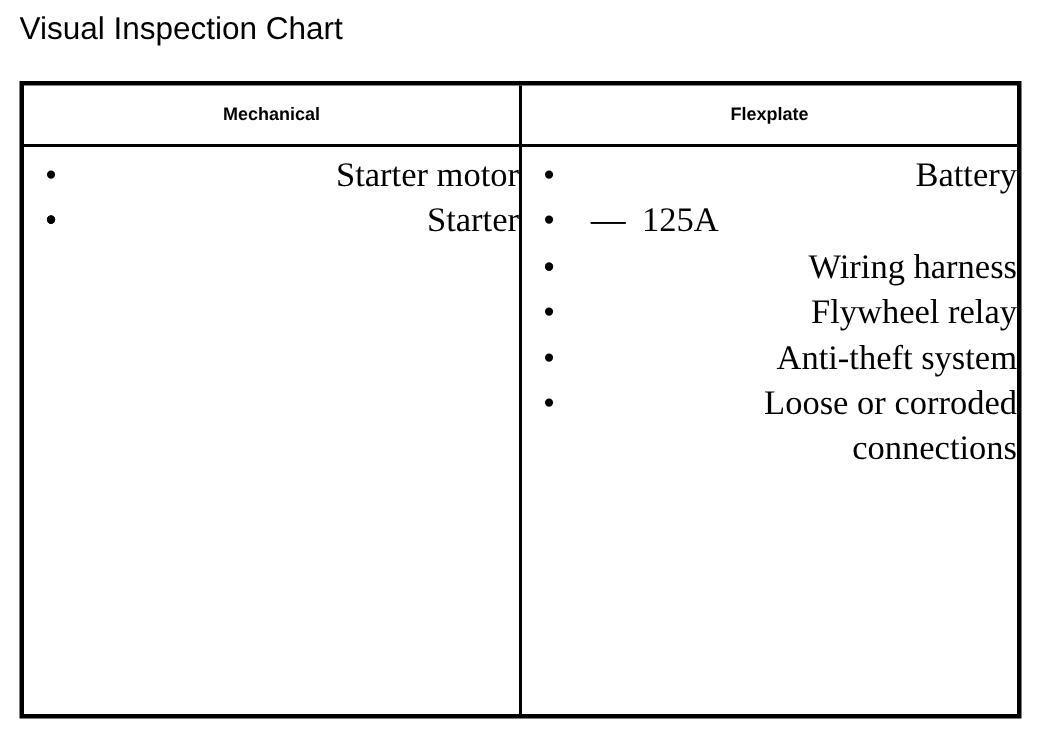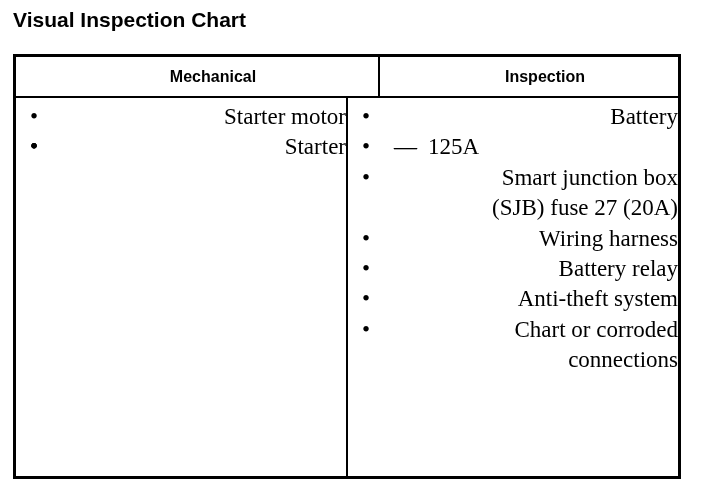--- a/index.html
+++ b/index.html
@@ -23,21 +23,21 @@
     height: 494px;
     background: #ffffff;
   }
 
   
   .chart-title {
     position: absolute;
     left: 13px;
     top: 7px;
     font-family: "Liberation Sans", "DejaVu Sans", sans-serif;
-    font-weight: bold;
+    font-weight: normal;
     font-size: 21px;
     line-height: 26px;
     letter-spacing: 0px;
     color: #000000;
     white-space: nowrap;
   }
 
   
   .chart-table {
     position: absolute;
@@ -78,25 +78,24 @@
 
   .col-elec {
     flex: 1 1 auto;
     box-sizing: border-box;
     position: relative;
   }
 
   .col-head {
     font-family: "Liberation Sans", "DejaVu Sans", sans-serif;
     font-weight: bold;
-    font-size: 16px;
+    font-size: 12px;
     line-height: 39px;
     text-align: center;
     white-space: nowrap;
-    margin-left: 32px;
   }
 
   
   .item-list {
     margin: 0;
     padding: 0;
     list-style: none;
     position: absolute;
     left: 0;
     top: 4px;
@@ -154,21 +153,21 @@
 <body>
 
 <div id="page">
 
   <div class="chart-title">Visual Inspection Chart</div>
 
   <div class="chart-table">
 
     <div class="header-row">
       <div class="col-mech col-head">Mechanical</div>
-      <div class="col-elec col-head">Inspection</div>
+      <div class="col-elec col-head">Flexplate</div>
     </div>
 
     <div class="body-row">
 
       <div class="col-mech">
         <ul class="item-list" id="list-mechanical">
             <li class="list-item">
               <span class="bullet">•</span>
               <span class="item-text">Starter motor</span>
             </li>
@@ -193,38 +192,36 @@
             </li>
             <li class="list-item">
               <span class="bullet">•</span>
               <ul class="sub-list">
                 <li class="sub-item"><span class="dash">—</span></li>
                 <li class="sub-item"><span class="dash">—</span><span>125A</span></li>
               </ul>
             </li>
             <li class="list-item">
               <span class="bullet">•</span>
-              <span class="item-text">Smart junction box
-(SJB) fuse 27 (20A)</span>
             </li>
             <li class="list-item">
               <span class="bullet">•</span>
               <span class="item-text">Wiring harness</span>
             </li>
             <li class="list-item">
               <span class="bullet">•</span>
-              <span class="item-text">Battery relay</span>
+              <span class="item-text">Flywheel relay</span>
             </li>
             <li class="list-item">
               <span class="bullet">•</span>
               <span class="item-text">Anti-theft system</span>
             </li>
             <li class="list-item">
               <span class="bullet">•</span>
-              <span class="item-text">Chart or corroded
+              <span class="item-text">Loose or corroded
 connections</span>
             </li>
           </ul>
       </div>
 
     </div>
 
   </div>
 
 </div>

